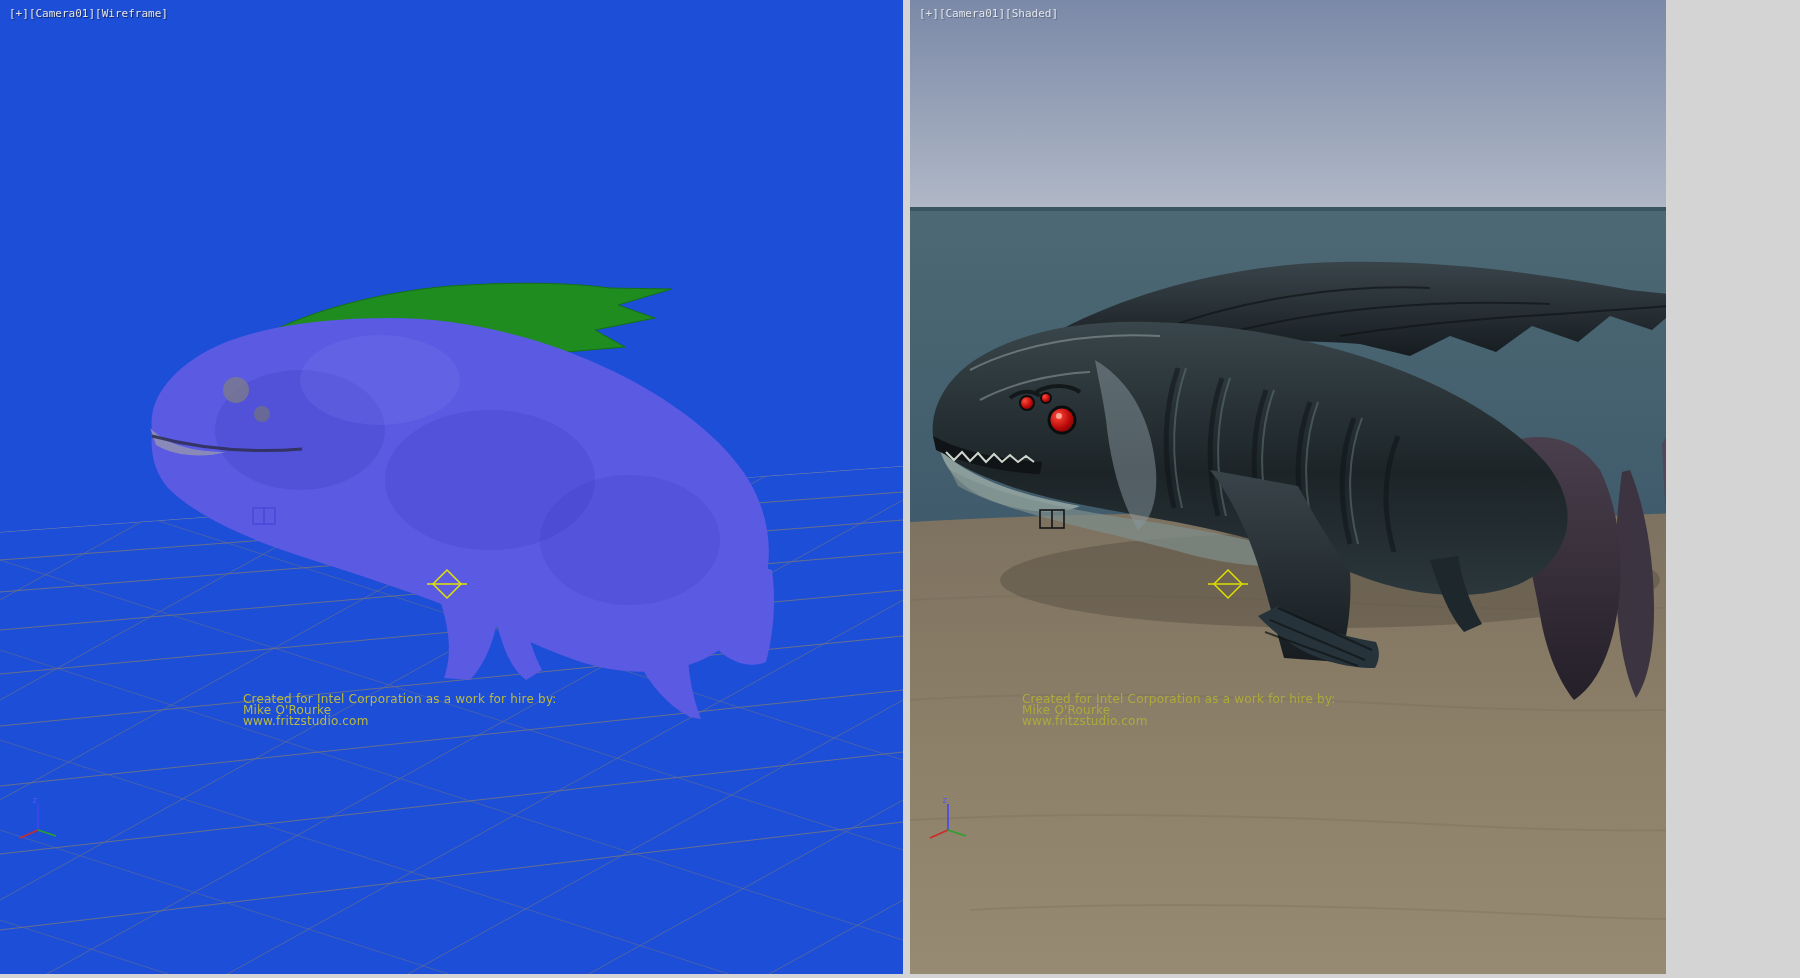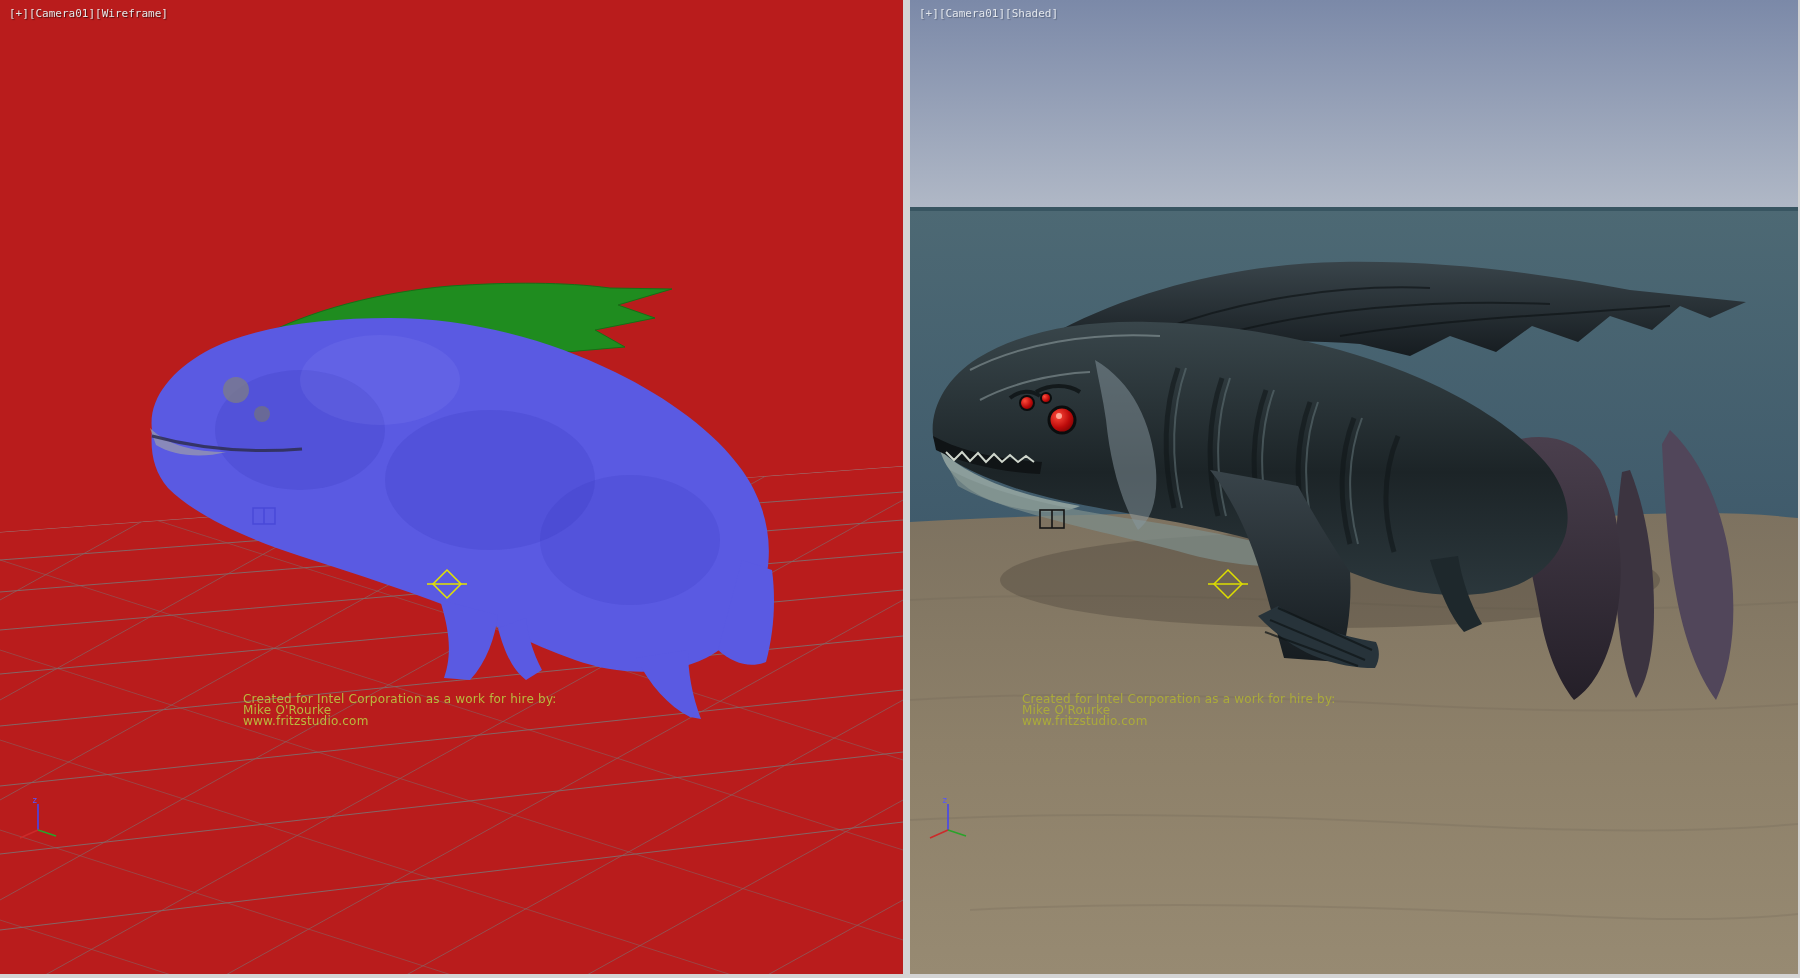--- a/index.html
+++ b/index.html
@@ -2,22 +2,22 @@
 <html><head>
 <meta charset="utf-8">
 <style>
   html,body{margin:0;padding:0;}
   .stage{
     position:relative;width:1800px;height:978px;overflow:hidden;
     background:#d4d4d4;
     font-family:"DejaVu Sans Mono",monospace;
   }
   .viewport{position:absolute;top:0;height:974px;overflow:hidden;}
-  #vpL{left:0;width:1034px;background:#b91c1c;}
-  #vpR{left:910px;width:888px;background:#8a96ad;}
+  #vpL{left:0;width:1034px;background:#1d4ed8;}
+  #vpR{left:910px;width:756px;background:#8a96ad;}
   .splitter{position:absolute;top:0;left:903px;width:7px;height:974px;background:#d4d4d4;cursor:col-resize;}
   svg.scene{position:absolute;left:0;top:0;}
   .vplabel{
     position:absolute;top:8px;left:9px;z-index:6;
     font-size:11px;line-height:12px;color:#e6e6e6;
     text-shadow:1px 1px 1px rgba(0,0,0,.55);
     cursor:default;white-space:nowrap;
   }
   #vpR .vplabel{color:#e2e6ec;text-shadow:1px 1px 1px rgba(40,50,70,.45);}
   .vplabel span{cursor:pointer;}

